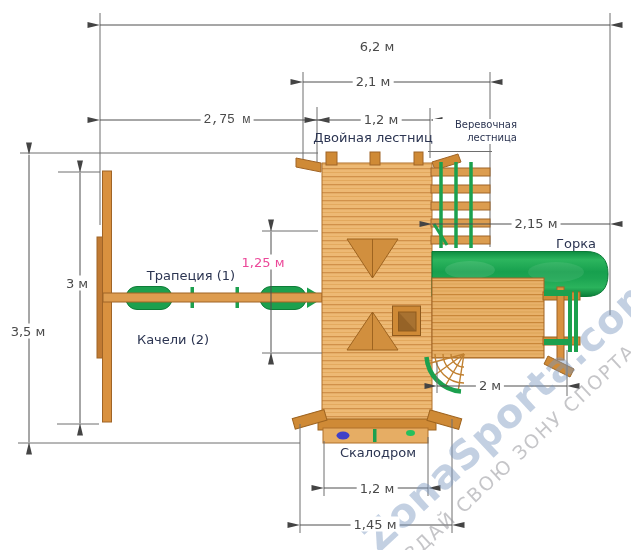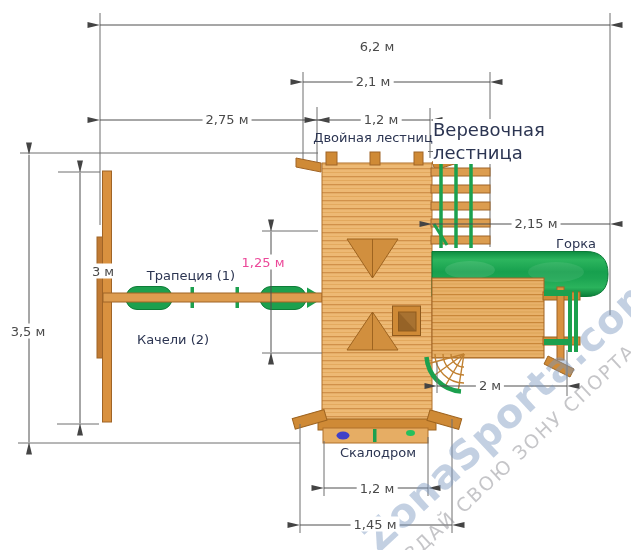--- a/index.html
+++ b/index.html
@@ -4,21 +4,21 @@
 <style>
   html,body{margin:0;padding:0;background:#fff;}
   .stage{position:relative;width:631px;height:550px;background:#fff;overflow:hidden;
          font-family:"DejaVu Sans","Liberation Sans",sans-serif;}
   .stage svg{position:absolute;left:0;top:0;}
   .lbl{position:absolute;white-space:nowrap;transform:translate(-50%,-50%);
        font-size:13px;color:#2c3552;z-index:10;}
   .dim{color:#4a4a4a;background:#fff;padding:0 3px;}
   .purple{color:#ec4899;}
   .wrapblock{transform:none;white-space:normal;width:84px;line-height:1.25;
-             font-size:18px;background:#fff;text-align:right;}
+             font-size:10px;background:#fff;text-align:right;}
   .wm-brand{position:absolute;left:510px;top:412px;z-index:5;
             transform:translate(-50%,-50%) rotate(-43deg);
             font-size:40px;font-weight:bold;letter-spacing:1px;
             color:rgba(122,150,190,0.45);pointer-events:none;white-space:nowrap;}
   .wm-slogan{position:absolute;left:508px;top:463px;z-index:5;
              transform:translate(-50%,-50%) rotate(-43deg);
              font-size:19px;letter-spacing:2px;
              color:rgba(140,140,145,0.5);pointer-events:none;white-space:nowrap;}
 </style>
 </head>
@@ -180,24 +180,24 @@
     <line x1="324" y1="488" x2="428" y2="488" marker-start="url(#arr)" marker-end="url(#arr)"></line>
     <line x1="300" y1="525" x2="452" y2="525" marker-start="url(#arr)" marker-end="url(#arr)"></line>
   </g>
 </svg>
 
 <div class="wm-brand">ZonaSporta.com</div>
 <div class="wm-slogan">СОЗДАЙ СВОЮ ЗОНУ СПОРТА</div>
 
 <div class="lbl dim" style="left:377px;top:26px;margin-top:20px;">6,2 м</div>
 <div class="lbl dim" style="left:373px;top:81px;">2,1 м</div>
-<div class="lbl dim" style="left:227px;top:119px;">2,75 м</div>
+<div class="lbl dim" style="left:227px;top:119px;font-family:Liberation Mono, monospace;">2,75 м</div>
 <div class="lbl dim" style="left:381px;top:119px;">1,2 м</div>
 <div class="lbl dim" style="left:28px;top:331px;">3,5 м</div>
-<div class="lbl dim" style="left:77px;top:271px;margin-left:26px;">3 м</div>
+<div class="lbl dim" style="left:77px;top:283px;">3 м</div>
 <div class="lbl dim purple" style="left:263px;top:262px;">1,25 м</div>
 <div class="lbl dim" style="left:536px;top:223px;">2,15 м</div>
 <div class="lbl dim" style="left:490px;top:385px;">2 м</div>
 <div class="lbl dim" style="left:377px;top:488px;">1,2 м</div>
 <div class="lbl dim" style="left:375px;top:524px;">1,45 м</div>
 
 <div class="lbl" style="left:377px;top:137px;">Двойная лестница</div>
 <div class="lbl wrapblock" style="left:433px;top:119px;">Веревочная лестница</div>
 <div class="lbl" style="left:576px;top:243px;">Горка</div>
 <div class="lbl" style="left:191px;top:275px;text-align:center;">Трапеция (1)</div>

